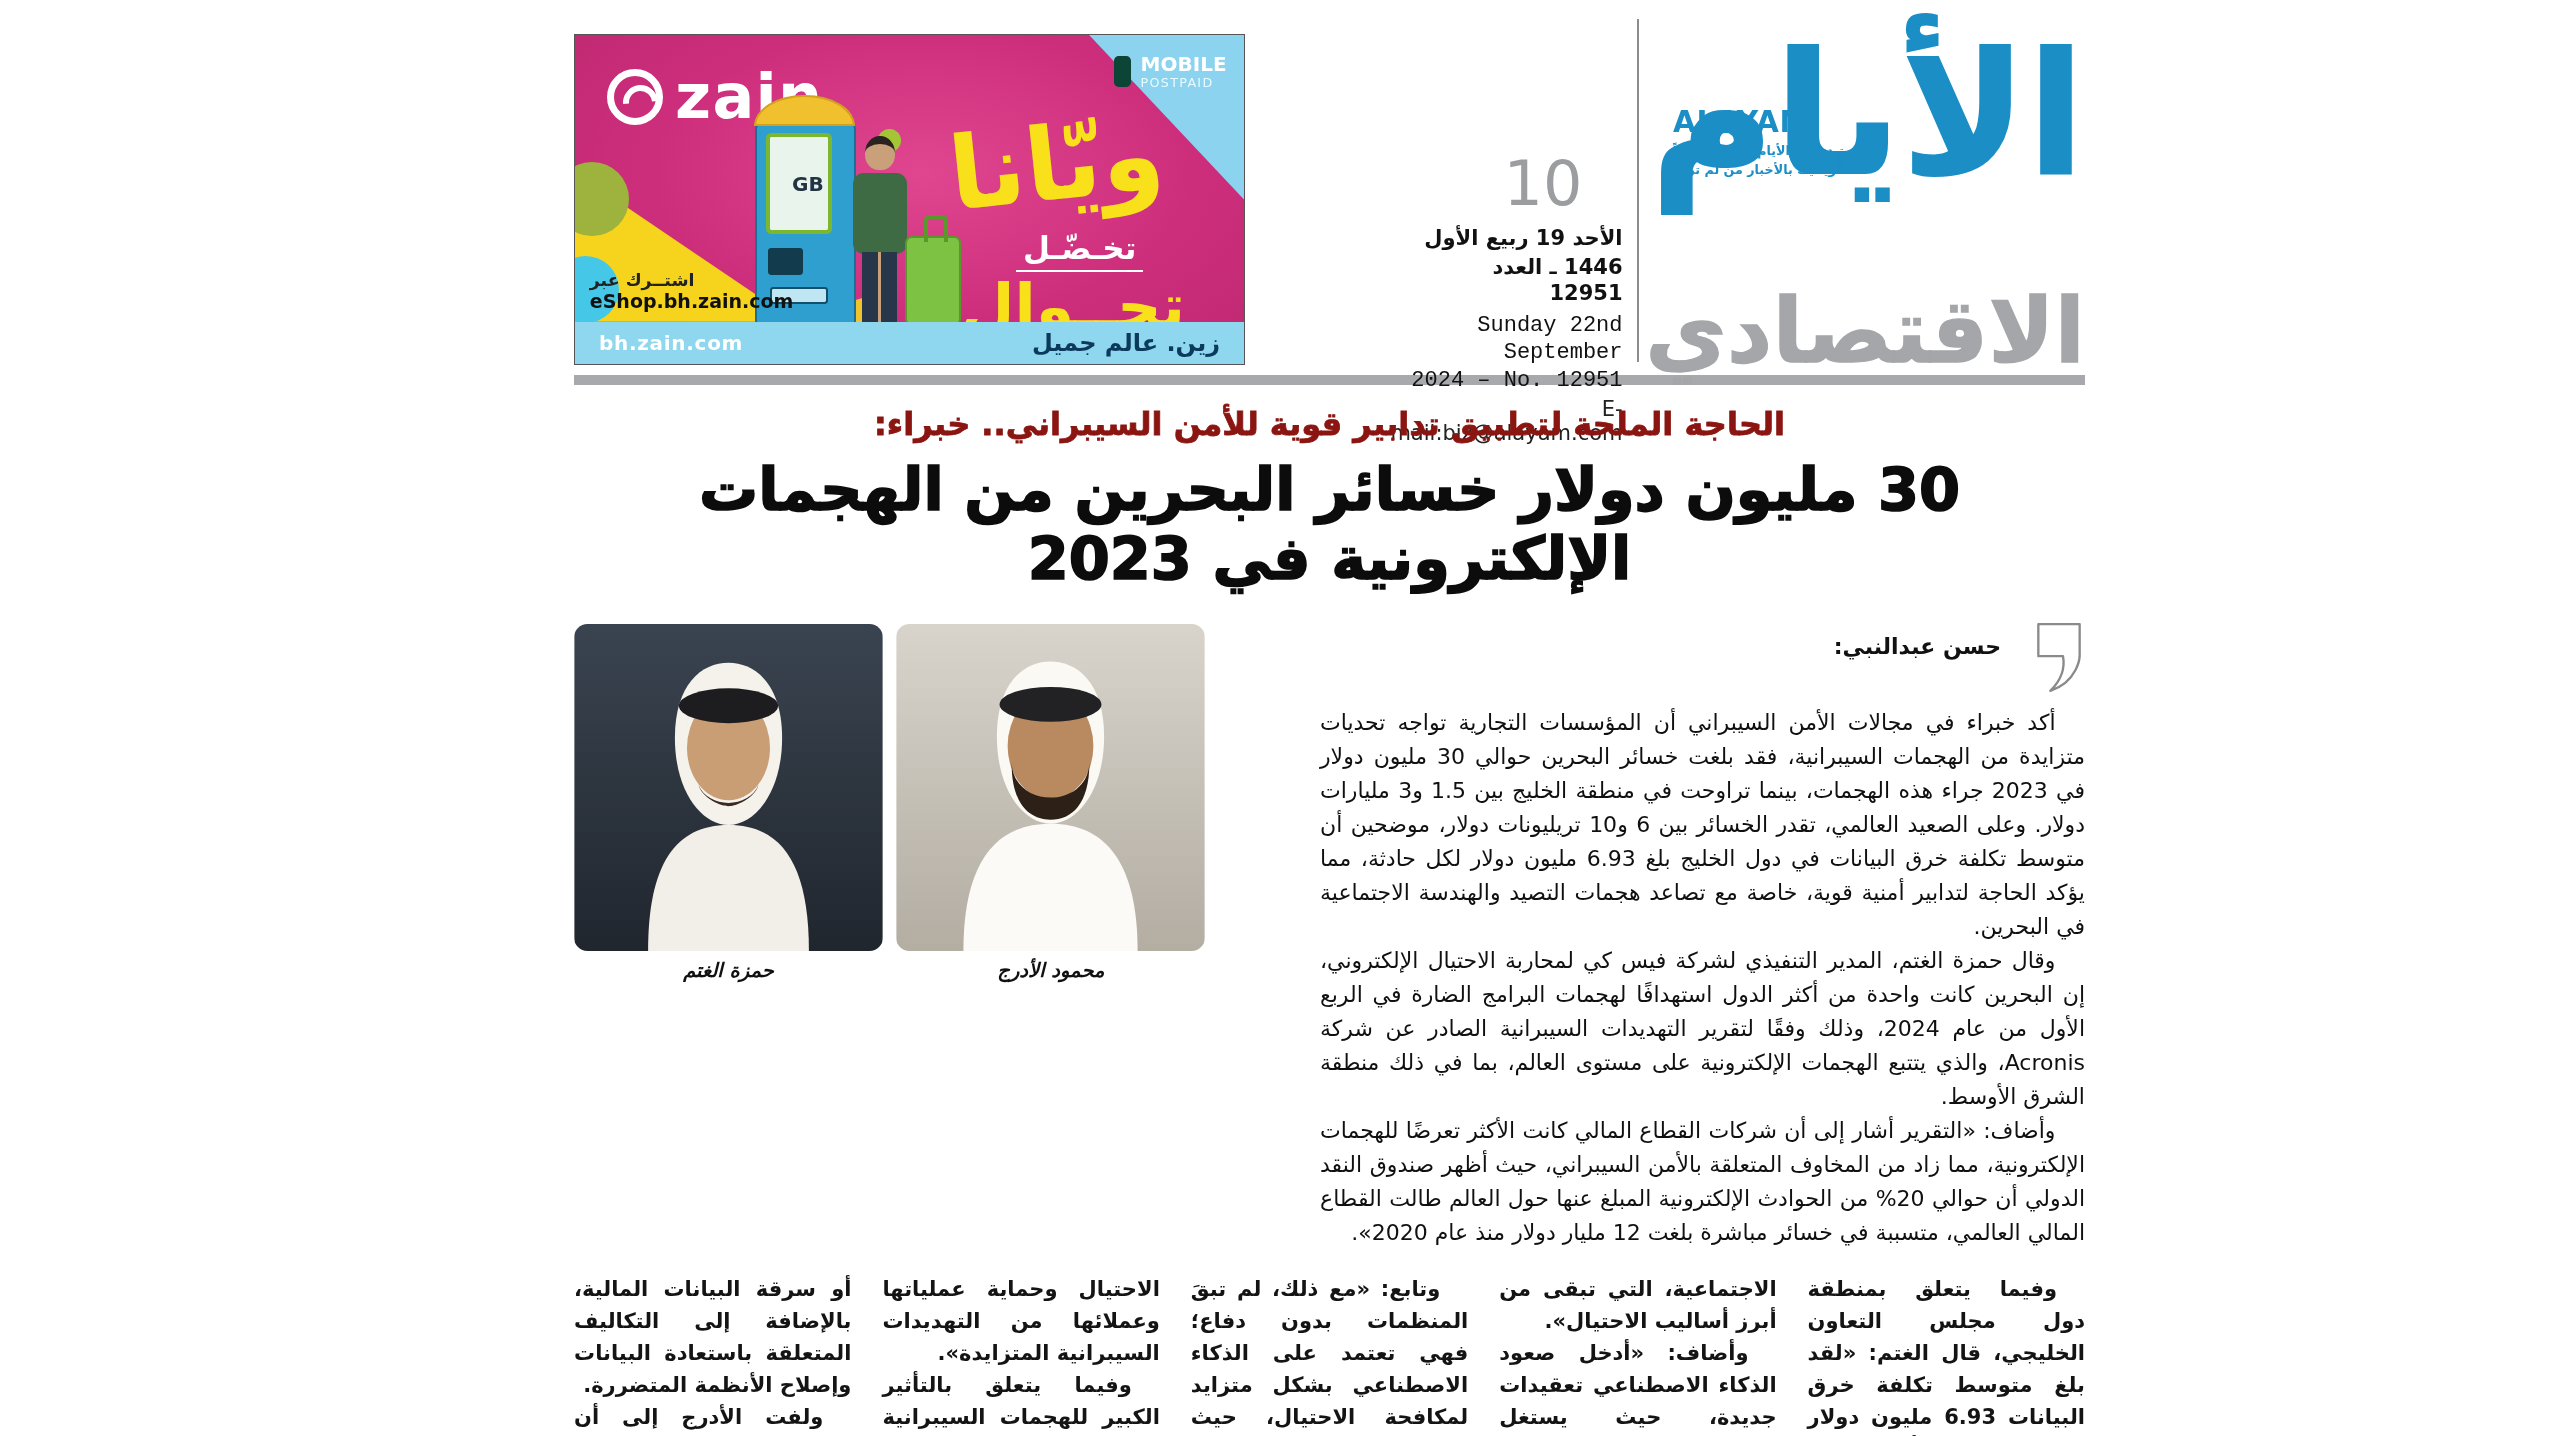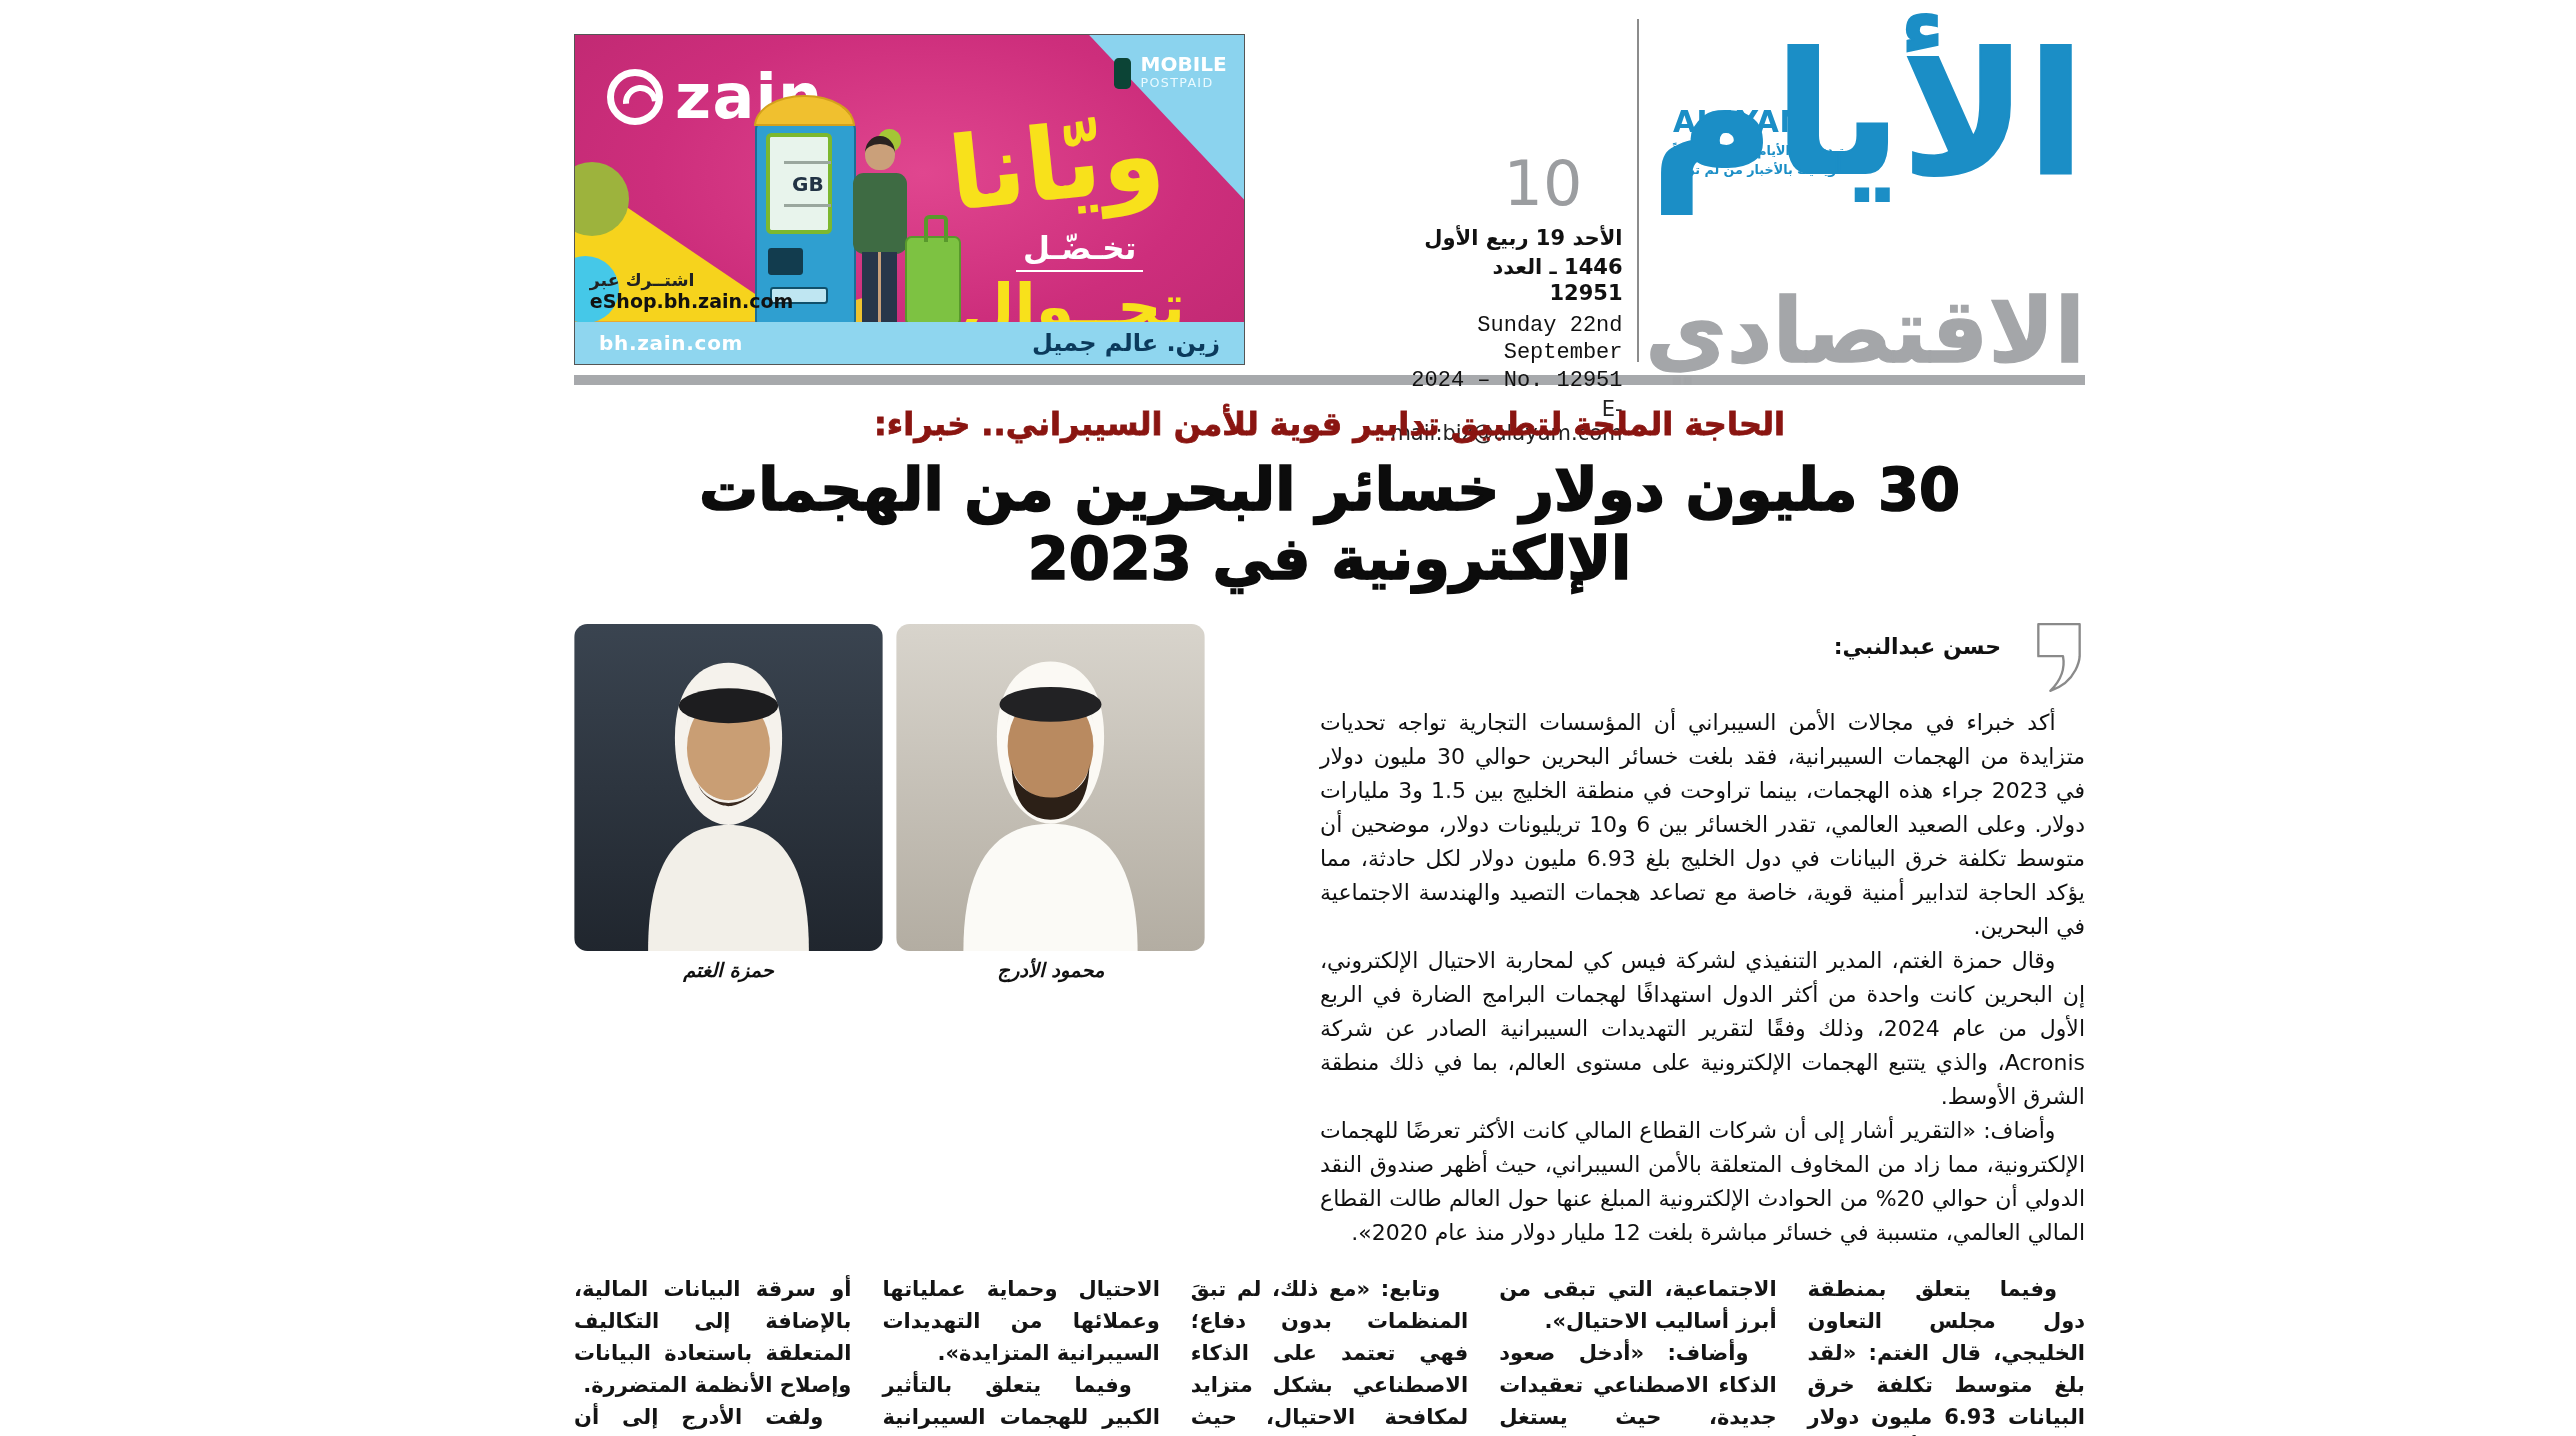--- a/index.html
+++ b/index.html
@@ -22,21 +22,21 @@
   .ad-bar { position:absolute; bottom:0; left:0; width:100%; height:42px; background:#8fd6ef;
         display:flex; align-items:center; justify-content:space-between; padding:0 24px; }
   .ad-bar-left { color:#fff; font-size:20px; font-weight:bold; letter-spacing:0.7px; }
   .ad-bar-right { color:#0b3a5c; font-size:24px; font-weight:bold; direction:rtl; }
   .zain-logo { position:absolute; top:31px; left:32px; display:flex; align-items:center; gap:12px; }
   .zain-swirl { width:56px; height:56px; border:7.4px solid #fff; border-radius:50%; position:relative; }
   .zain-swirl::after { content:""; position:absolute; top:9.4px; left:9.4px; width:23px; height:23px;
         border:6px solid #fff; border-radius:50%; border-color:#fff transparent transparent #fff;
         transform:rotate(40deg); }
   .zain-word { color:#fff; font-size:62px; font-weight:bold; letter-spacing:1.3px; line-height:1; }
-  .badge { position:absolute; top:19px; right:17.4px; display:flex; align-items:center; gap:9.4px;margin-left:8px; }
+  .badge { position:absolute; top:19px; right:17.4px; display:flex; align-items:flex-start; gap:9.4px;margin-left:8px; }
   .phone-icon { width:17.4px; height:31px; background:#0c4436; border-radius:4.7px; margin-top:2.7px; }
   .badge-title { color:#fff; font-size:20px; font-weight:bold; line-height:1.05; }
   .badge-sub { color:#eafaff; font-size:12.7px; letter-spacing:1.3px; }
   .ad-script { position:absolute; top:79px; right:81px; color:#f8e11b; font-size:101px;
         font-weight:bold; direction:rtl; transform:rotate(-6deg); line-height:1; }
   .ad-stay { position:absolute; top:195px; right:101px; color:#fff; font-size:31px; font-weight:bold;
         direction:rtl; border-bottom:2px solid #fff; padding:0 6.7px 4px 6.7px; }
   .ad-roam { position:absolute; top:235px; right:59px; color:#f8e11b; font-size:62px; font-weight:bold; direction:rtl;padding-left:32px; }
   .ad-more { position:absolute; top:303px; right:81px; color:#fff; font-size:62px; font-weight:bold; direction:rtl; }
   .subscribe { position:absolute; bottom:52px; left:14.8px; direction:rtl; text-align:left; }
@@ -45,21 +45,21 @@
   .circle { position:absolute; border-radius:50%; }
   .c-green { width:74px; height:74px; left:-20px; top:127px; background:#9db33d; }
   .c-blue  { width:67px; height:67px; left:-23px; top:221px; background:#45c8e8; }
   .c-yellow{ width:44px; height:44px; left:268px; top:263px; background:#eec32f; }
   .c-dot   { width:23px; height:23px; left:303px; top:94px; background:#a4c636; }
   .machine { position:absolute; left:180px; top:86px; width:101px; height:208px;
         background:#2f9fd0; border:2.7px solid #1b6e96; border-radius:8px; }
   .machine-top { position:absolute; left:-2.7px; top:-28px; width:101px; height:31px; background:#f0c02f;
         border:2.7px solid #d3a11c; border-radius:50px 50px 0 0 / 31px 31px 0 0; }
   .machine-win { position:absolute; left:9.4px; top:10.7px; width:66px; height:101px; background:#e8f4ec;
-        border:4px solid #7cb82f; border-radius:5.4px; display:flex; flex-direction:column;
+        border:4px solid #7cb82f; border-radius:5.4px; display:flex; flex-direction:row;
         align-items:center; justify-content:center; gap:8px;padding-left:17px; }
   .shelf { width:47px; height:3.4px; background:#9aa79e; }
   .gb { font-size:20px; font-weight:bold; color:#234; }
   .keypad { position:absolute; left:10.7px; top:125px; width:35px; height:27px; background:#123c4e; border-radius:3.4px; }
   .slot { position:absolute; left:13.4px; top:164px; width:58px; height:17.4px; background:#bfe6f2;
         border:2px solid #10506b; border-radius:3.4px; }
   .man-head { position:absolute; left:290px; top:101px; width:29.5px; height:34px; background:#caa07a;
         border-radius:50% 50% 45% 45%; border-top:8px solid #2a2320; }
   .man-body { position:absolute; left:278px; top:138px; width:54px; height:81px; background:#3e6b43; border-radius:10.7px; }
   .man-legs { position:absolute; left:287px; top:217px; width:35px; height:74px;

